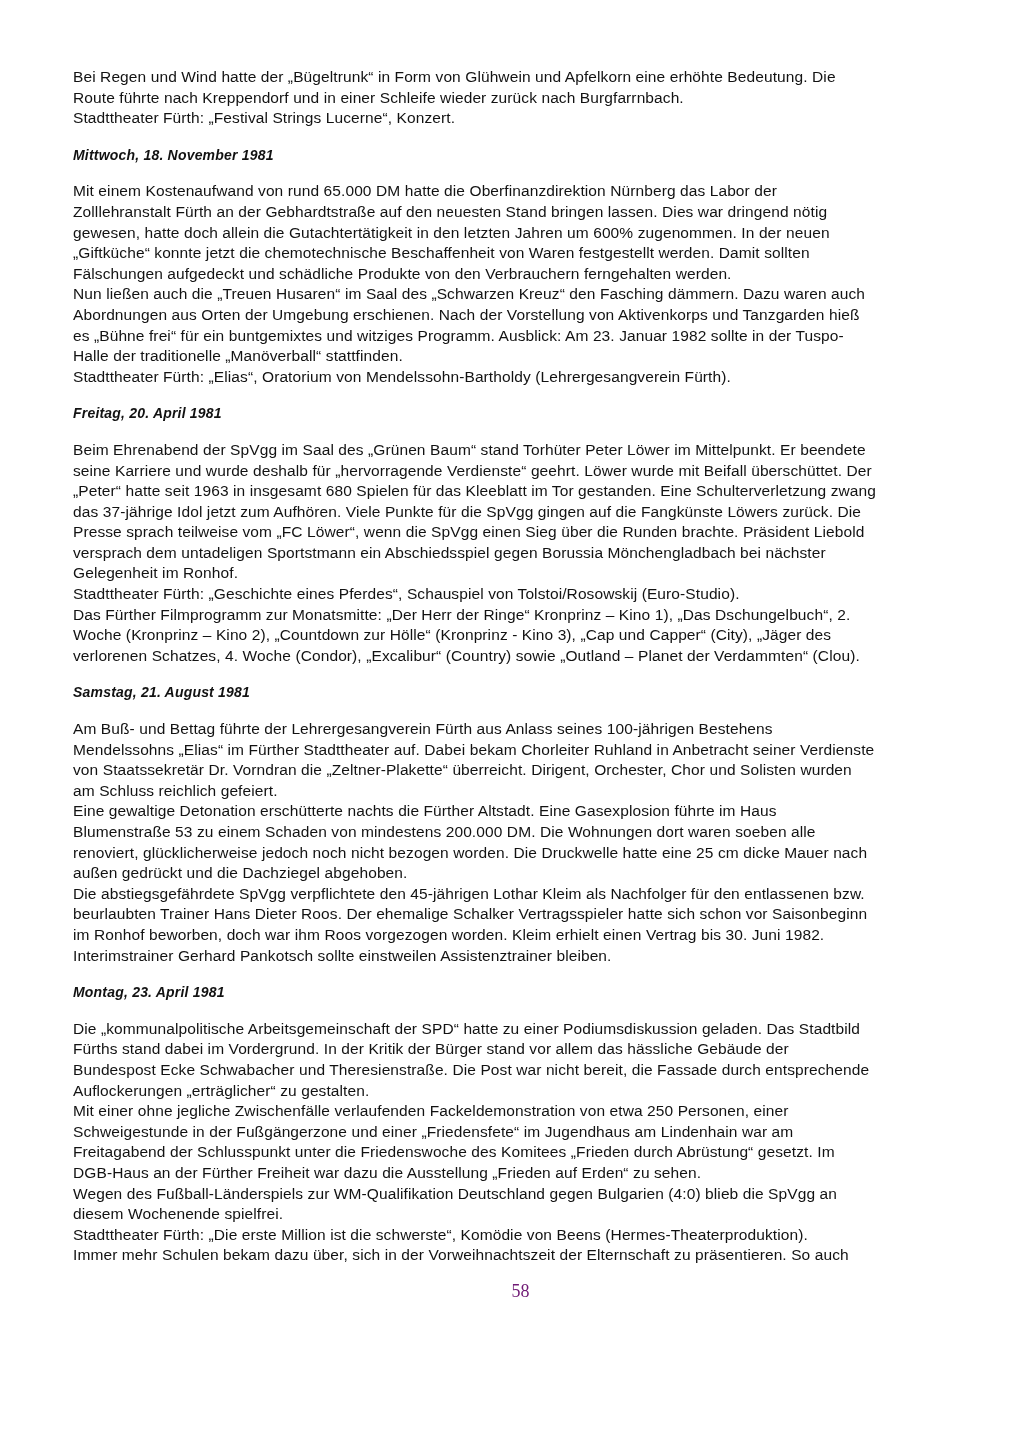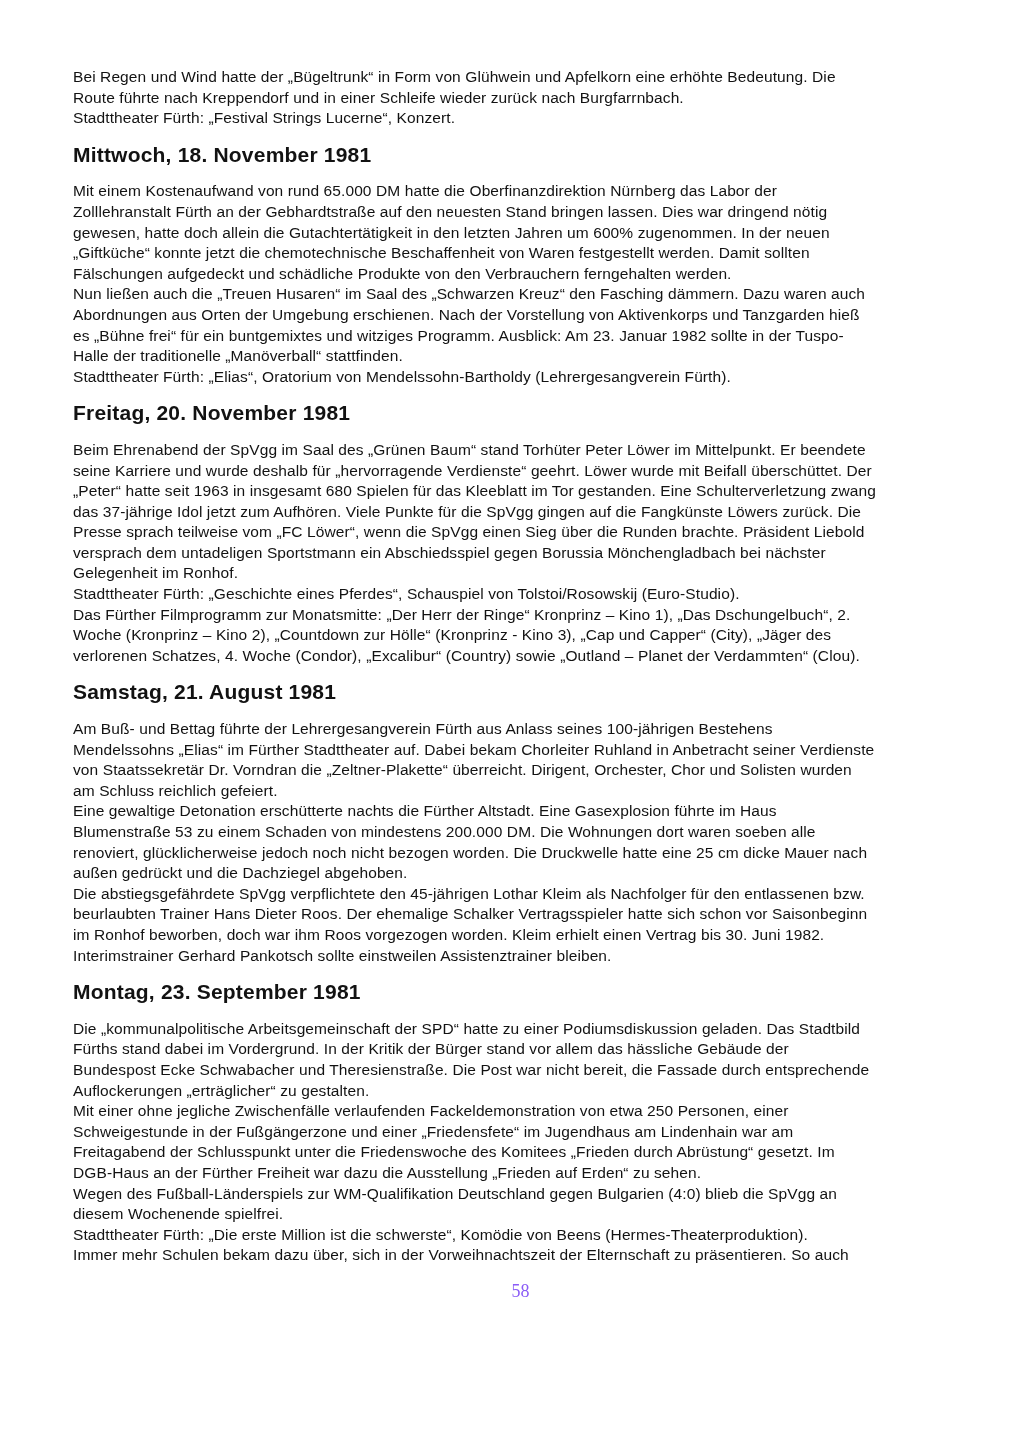--- a/index.html
+++ b/index.html
@@ -23,34 +23,35 @@
     width: 895px;
     font-size: 15.5px;
     line-height: 20.6px;
   }
   .para {
     margin: 0;
     white-space: pre-line;
     letter-spacing: 0.1px;
   }
   .heading {
-    font-size: 21px;
+    font-size: 14px;
     font-weight: bold;
     line-height: 20.6px;
     margin: 16px 0 16px 0;
     white-space: pre-line;
     letter-spacing: 0.2px;
+    font-style: italic;
   }
   .page-number {
     margin-top: 15px;
     width: 100%;
     text-align: center;
     font-family: "Liberation Serif", serif;
     font-size: 18px;
-    color: #8b5cf6;
+    color: #701a75;
   }
 </style>
 </head>
 <body>
 
 <div class="page">
   <div class="body-text">
 
     <p class="para">Bei Regen und Wind hatte der „Bügeltrunk“ in Form von Glühwein und Apfelkorn eine erhöhte Bedeutung. Die
 Route führte nach Kreppendorf und in einer Schleife wieder zurück nach Burgfarrnbach.
@@ -61,21 +62,21 @@
 Zolllehranstalt Fürth an der Gebhardtstraße auf den neuesten Stand bringen lassen. Dies war dringend nötig
 gewesen, hatte doch allein die Gutachtertätigkeit in den letzten Jahren um 600% zugenommen. In der neuen
 „Giftküche“ konnte jetzt die chemotechnische Beschaffenheit von Waren festgestellt werden. Damit sollten
 Fälschungen aufgedeckt und schädliche Produkte von den Verbrauchern ferngehalten werden.
 Nun ließen auch die „Treuen Husaren“ im Saal des „Schwarzen Kreuz“ den Fasching dämmern. Dazu waren auch
 Abordnungen aus Orten der Umgebung erschienen. Nach der Vorstellung von Aktivenkorps und Tanzgarden hieß
 es „Bühne frei“ für ein buntgemixtes und witziges Programm. Ausblick: Am 23. Januar 1982 sollte in der Tuspo-
 Halle der traditionelle „Manöverball“ stattfinden.
 Stadttheater Fürth: „Elias“, Oratorium von Mendelssohn-Bartholdy (Lehrergesangverein Fürth).</p>
 
-    <h2 class="heading">Freitag, 20. November 1981</h2>
+    <h2 class="heading">Freitag, 20. April 1981</h2>
     <p class="para">Beim Ehrenabend der SpVgg im Saal des „Grünen Baum“ stand Torhüter Peter Löwer im Mittelpunkt. Er beendete
 seine Karriere und wurde deshalb für „hervorragende Verdienste“ geehrt. Löwer wurde mit Beifall überschüttet. Der
 „Peter“ hatte seit 1963 in insgesamt 680 Spielen für das Kleeblatt im Tor gestanden. Eine Schulterverletzung zwang
 das 37-jährige Idol jetzt zum Aufhören. Viele Punkte für die SpVgg gingen auf die Fangkünste Löwers zurück. Die
 Presse sprach teilweise vom „FC Löwer“, wenn die SpVgg einen Sieg über die Runden brachte. Präsident Liebold
 versprach dem untadeligen Sportstmann ein Abschiedsspiel gegen Borussia Mönchengladbach bei nächster
 Gelegenheit im Ronhof.
 Stadttheater Fürth: „Geschichte eines Pferdes“, Schauspiel von Tolstoi/Rosowskij (Euro-Studio).
 Das Fürther Filmprogramm zur Monatsmitte: „Der Herr der Ringe“ Kronprinz – Kino 1), „Das Dschungelbuch“, 2.
 Woche (Kronprinz – Kino 2), „Countdown zur Hölle“ (Kronprinz - Kino 3), „Cap und Capper“ (City), „Jäger des
@@ -88,21 +89,21 @@
 am Schluss reichlich gefeiert.
 Eine gewaltige Detonation erschütterte nachts die Fürther Altstadt. Eine Gasexplosion führte im Haus
 Blumenstraße 53 zu einem Schaden von mindestens 200.000 DM. Die Wohnungen dort waren soeben alle
 renoviert, glücklicherweise jedoch noch nicht bezogen worden. Die Druckwelle hatte eine 25 cm dicke Mauer nach
 außen gedrückt und die Dachziegel abgehoben.
 Die abstiegsgefährdete SpVgg verpflichtete den 45-jährigen Lothar Kleim als Nachfolger für den entlassenen bzw.
 beurlaubten Trainer Hans Dieter Roos. Der ehemalige Schalker Vertragsspieler hatte sich schon vor Saisonbeginn
 im Ronhof beworben, doch war ihm Roos vorgezogen worden. Kleim erhielt einen Vertrag bis 30. Juni 1982.
 Interimstrainer Gerhard Pankotsch sollte einstweilen Assistenztrainer bleiben.</p>
 
-    <h2 class="heading">Montag, 23. September 1981</h2>
+    <h2 class="heading">Montag, 23. April 1981</h2>
     <p class="para">Die „kommunalpolitische Arbeitsgemeinschaft der SPD“ hatte zu einer Podiumsdiskussion geladen. Das Stadtbild
 Fürths stand dabei im Vordergrund. In der Kritik der Bürger stand vor allem das hässliche Gebäude der
 Bundespost Ecke Schwabacher und Theresienstraße. Die Post war nicht bereit, die Fassade durch entsprechende
 Auflockerungen „erträglicher“ zu gestalten.
 Mit einer ohne jegliche Zwischenfälle verlaufenden Fackeldemonstration von etwa 250 Personen, einer
 Schweigestunde in der Fußgängerzone und einer „Friedensfete“ im Jugendhaus am Lindenhain war am
 Freitagabend der Schlusspunkt unter die Friedenswoche des Komitees „Frieden durch Abrüstung“ gesetzt. Im
 DGB-Haus an der Fürther Freiheit war dazu die Ausstellung „Frieden auf Erden“ zu sehen.
 Wegen des Fußball-Länderspiels zur WM-Qualifikation Deutschland gegen Bulgarien (4:0) blieb die SpVgg an
 diesem Wochenende spielfrei.

